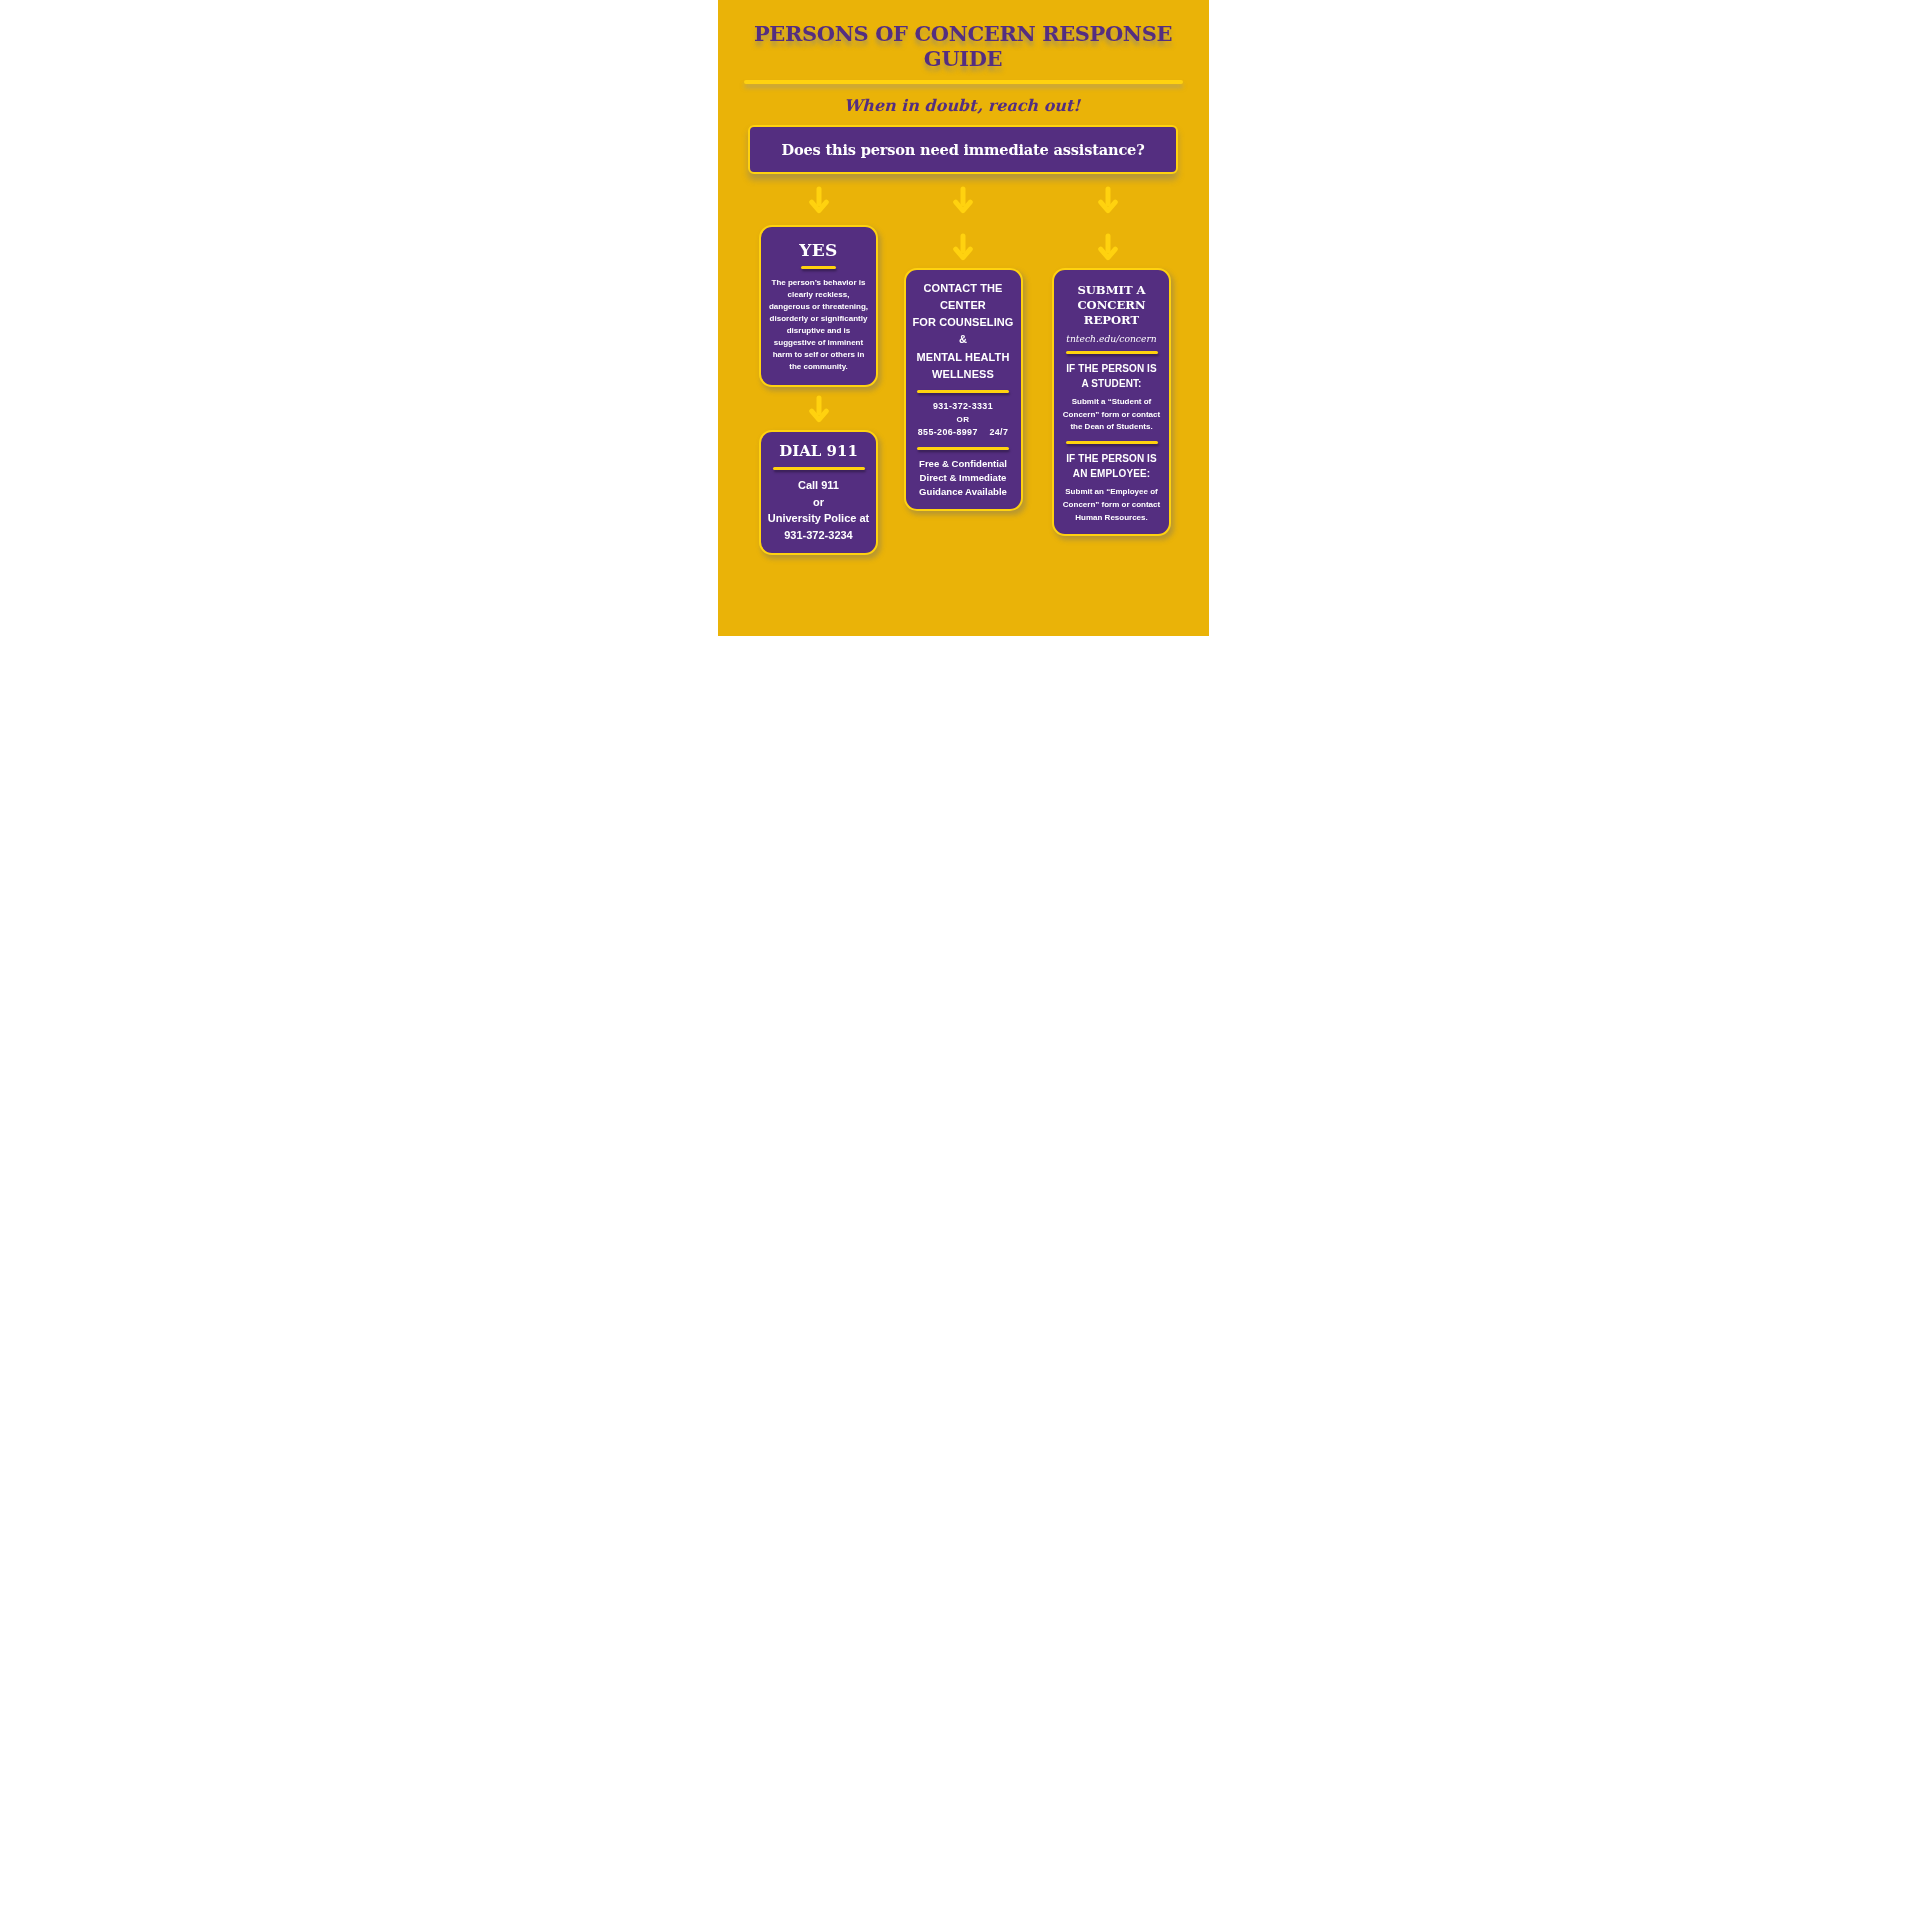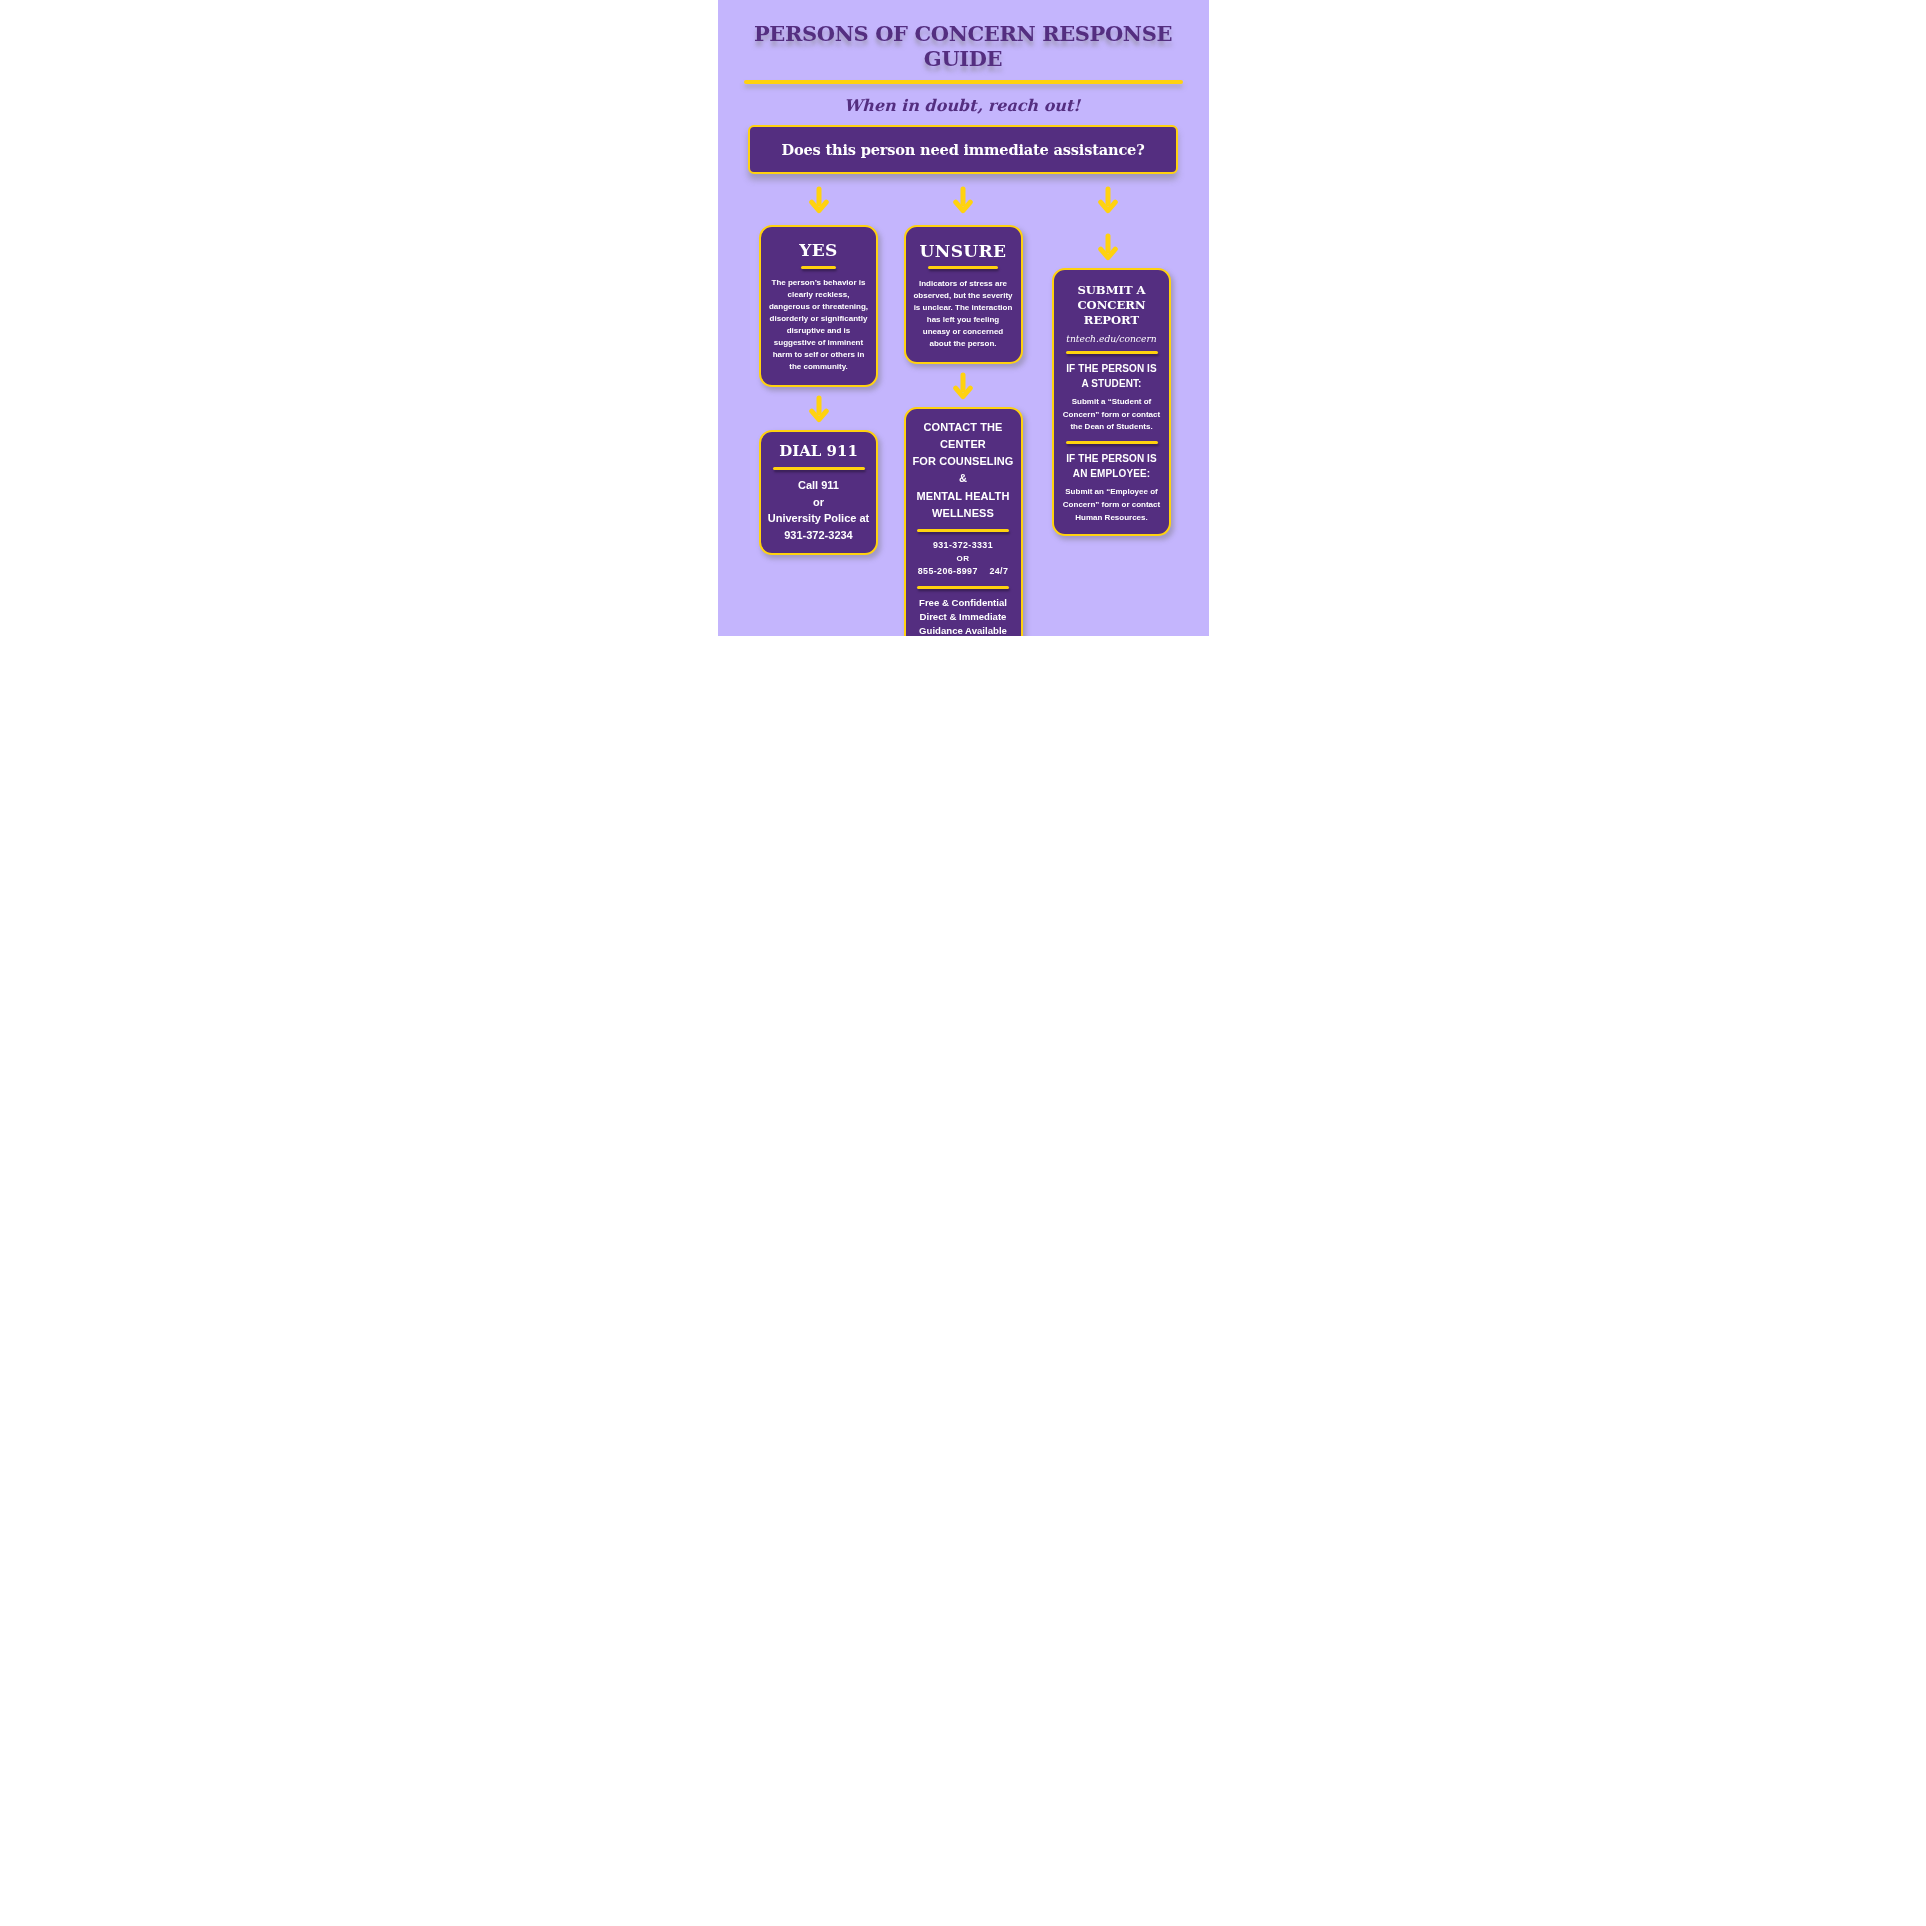--- a/index.html
+++ b/index.html
@@ -1,20 +1,20 @@
 <!DOCTYPE html>
 <html style="font-size:6.2px"><head>
 <meta charset="utf-8">
 <style>
   html,body { margin:0; padding:0; background:#ffffff; }
   .poster {
     position:relative;
     width:491px; height:636px;
     margin:0 auto;
-    background:#c4b5fd;
+    background:#eab308;
     font-family:"Liberation Sans", sans-serif;
     overflow:hidden;
   }
   
   .header { padding-top:21px; text-align:center; }
   .title {
     margin:0;
     font-family:"DejaVu Serif","Liberation Serif",serif;
     font-weight:bold;
     font-size:21px;
@@ -193,25 +193,20 @@
       </div>
     </div>
 
     <div class="col col-unsure">
       <div class="arrow">
         <svg width="20" height="30" viewBox="0 0 52 78">
           <line x1="26" y1="8" x2="26" y2="46" stroke="#FFD20F" stroke-width="13" stroke-linecap="round"></line>
           <path d="M7 42 L26 64 L45 42" fill="none" stroke="#FFD20F" stroke-width="13" stroke-linecap="round" stroke-linejoin="round"></path>
         </svg>
       </div>
-      <div class="box decision">
-        <h2>UNSURE</h2>
-        <div class="underline u-unsure"></div>
-        <p>Indicators of stress are observed, but the severity is unclear. The interaction has left you feeling uneasy or concerned about the person.</p>
-      </div>
       <div class="arrow mid">
         <svg width="20" height="30" viewBox="0 0 52 78">
           <line x1="26" y1="8" x2="26" y2="46" stroke="#FFD20F" stroke-width="13" stroke-linecap="round"></line>
           <path d="M7 42 L26 64 L45 42" fill="none" stroke="#FFD20F" stroke-width="13" stroke-linecap="round" stroke-linejoin="round"></path>
         </svg>
       </div>
       <div class="box action action-counsel">
         <div class="h-line">CONTACT THE CENTER</div>
         <div class="h-line">FOR COUNSELING &amp;</div>
         <div class="h-line">MENTAL HEALTH WELLNESS</div>

